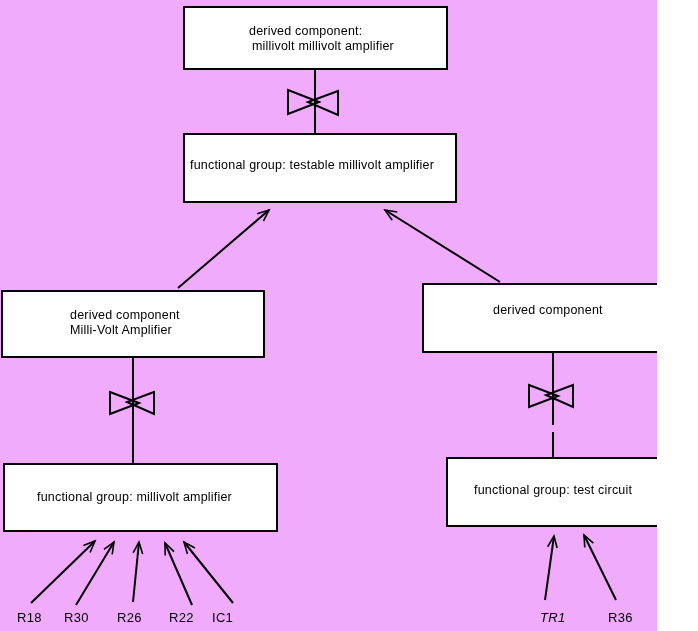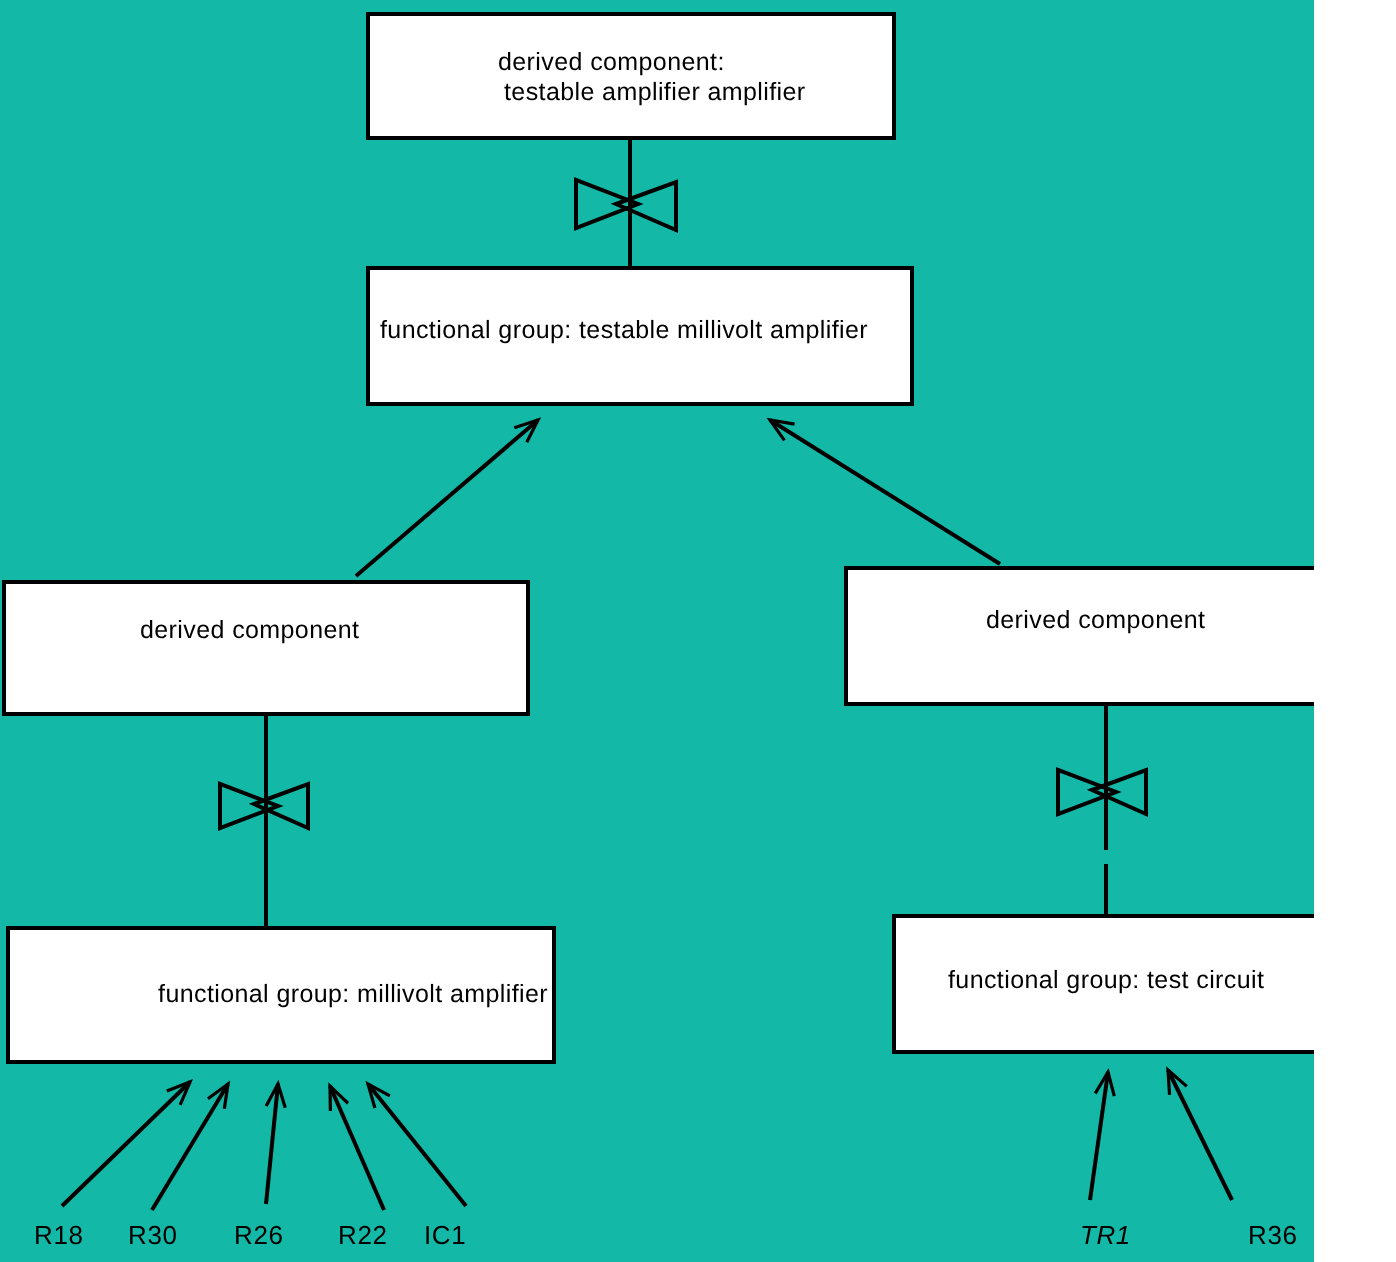--- a/index.html
+++ b/index.html
@@ -4,21 +4,21 @@
 <style>
   html, body {
     margin: 0;
     padding: 0;
     background: #ffffff;
   }
   .canvas {
     position: relative;
     width: 657px;
     height: 631px;
-    background: #14b8a6;
+    background: #f0abfc;
     font-family: "Liberation Sans", "DejaVu Sans", sans-serif;
     color: #000000;
     overflow: hidden;
   }
   .edges {
     position: absolute;
     left: 0;
     top: 0;
     width: 698px;
     height: 631px;
@@ -29,38 +29,38 @@
     background: #ffffff;
     box-sizing: border-box;
     font-size: 12.5px;
     letter-spacing: 0.2px;
     line-height: 15px;
   }
   .box-top        { left: 183px; top: 6px;   width: 265px; height: 64px; padding: 16px 0 0 64px; }
   .box-mid        { left: 183px; top: 133px; width: 274px; height: 70px; padding: 23px 12px 0 5px;  }
   .box-left-drv   { left: 1px;   top: 290px; width: 264px; height: 68px; padding: 16px 0 0 67px; }
   .box-right-drv  { left: 422px; top: 283px; width: 268px; height: 70px; padding: 18px 0 0 69px; }
-  .box-left-fg    { left: 3px;   top: 463px; width: 275px; height: 69px; padding: 25px 2px 0 32px; text-align: right; }
+  .box-left-fg    { left: 3px;   top: 463px; width: 275px; height: 69px; padding: 25px 2px 0 32px; }
   .box-right-fg   { left: 446px; top: 457px; width: 270px; height: 70px; padding: 24px 0 0 26px; }
   .nline { white-space: nowrap; }
   .nline.indent { padding-left: 3px; }
   .leaf {
     position: absolute;
     top: 610px;
     font-size: 13px;
     letter-spacing: 0.3px;
     white-space: nowrap;
   }
   .leaf-r18 { left: 17px;  }
   .leaf-r30 { left: 64px;  }
   .leaf-r26 { left: 117px; text-align: center; }
   .leaf-r22 { left: 169px; }
   .leaf-ic1 { left: 212px; text-align: center; }
   .leaf-tr1 { left: 540px; font-style: italic; }
-  .leaf-r36 { left: 624px; text-align: center; }
+  .leaf-r36 { left: 608px; text-align: center; }
 </style>
 </head>
 <body>
 
 <div class="canvas">
 
   <svg class="edges" viewBox="0 0 698 631" fill="none" stroke="#000000" stroke-width="2">
     <defs>
       <marker id="arrowOpen" markerUnits="userSpaceOnUse" markerWidth="26" markerHeight="22" refX="0" refY="0" orient="auto" viewBox="-13 -11 26 22">
         <path d="M -11.5 -4.8 L 0 0 L -11.5 4.8" fill="none" stroke="#000000" stroke-width="1.6"></path>
@@ -88,29 +88,30 @@
     <path d="M 133 602 L 139 542" marker-end="url(#arrowOpen)"></path>
     <path d="M 192 605 L 165 543" marker-end="url(#arrowOpen)"></path>
     <path d="M 233 603 L 184 542" marker-end="url(#arrowOpen)"></path>
 
     <path d="M 545 600 L 554 536" marker-end="url(#arrowOpen)"></path>
     <path d="M 616 600 L 584 535" marker-end="url(#arrowOpen)"></path>
   </svg>
 
   <div class="node box-top">
     <div class="nline">derived component:</div>
-    <div class="nline indent">testable amplifier amplifier</div>
+    <div class="nline indent">millivolt millivolt amplifier</div>
   </div>
 
   <div class="node box-mid">
     <div class="nline">functional group: testable millivolt amplifier</div>
   </div>
 
   <div class="node box-left-drv">
     <div class="nline">derived component</div>
+    <div class="nline">Milli-Volt Amplifier</div>
   </div>
 
   <div class="node box-right-drv">
     <div class="nline">derived component</div>
   </div>
 
   <div class="node box-left-fg">
     <div class="nline">functional group: millivolt amplifier</div>
   </div>
 

